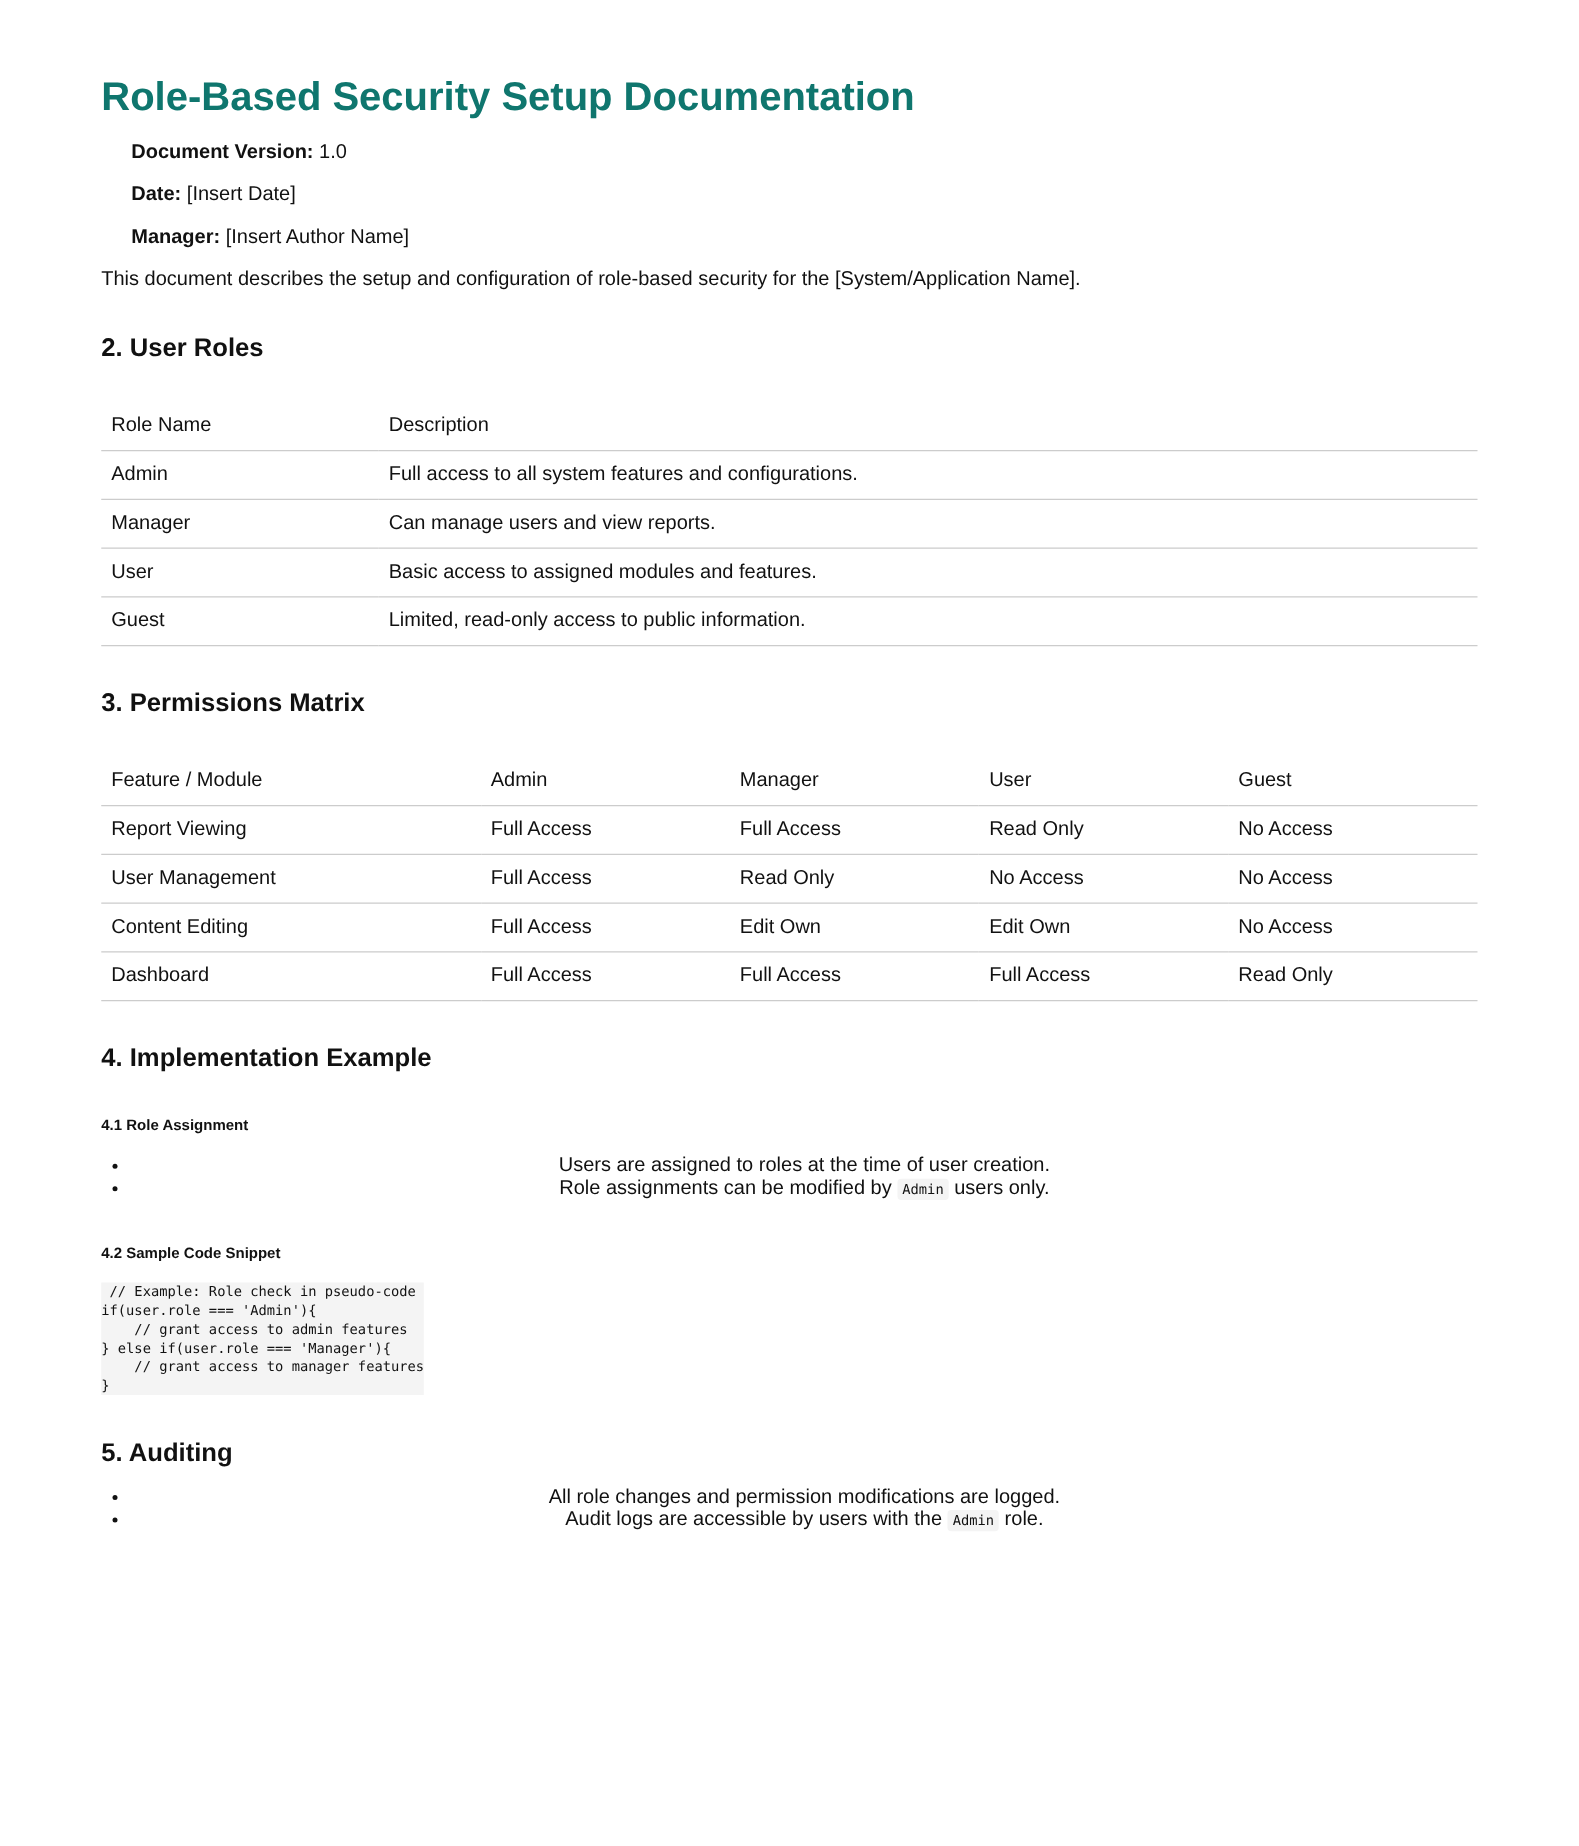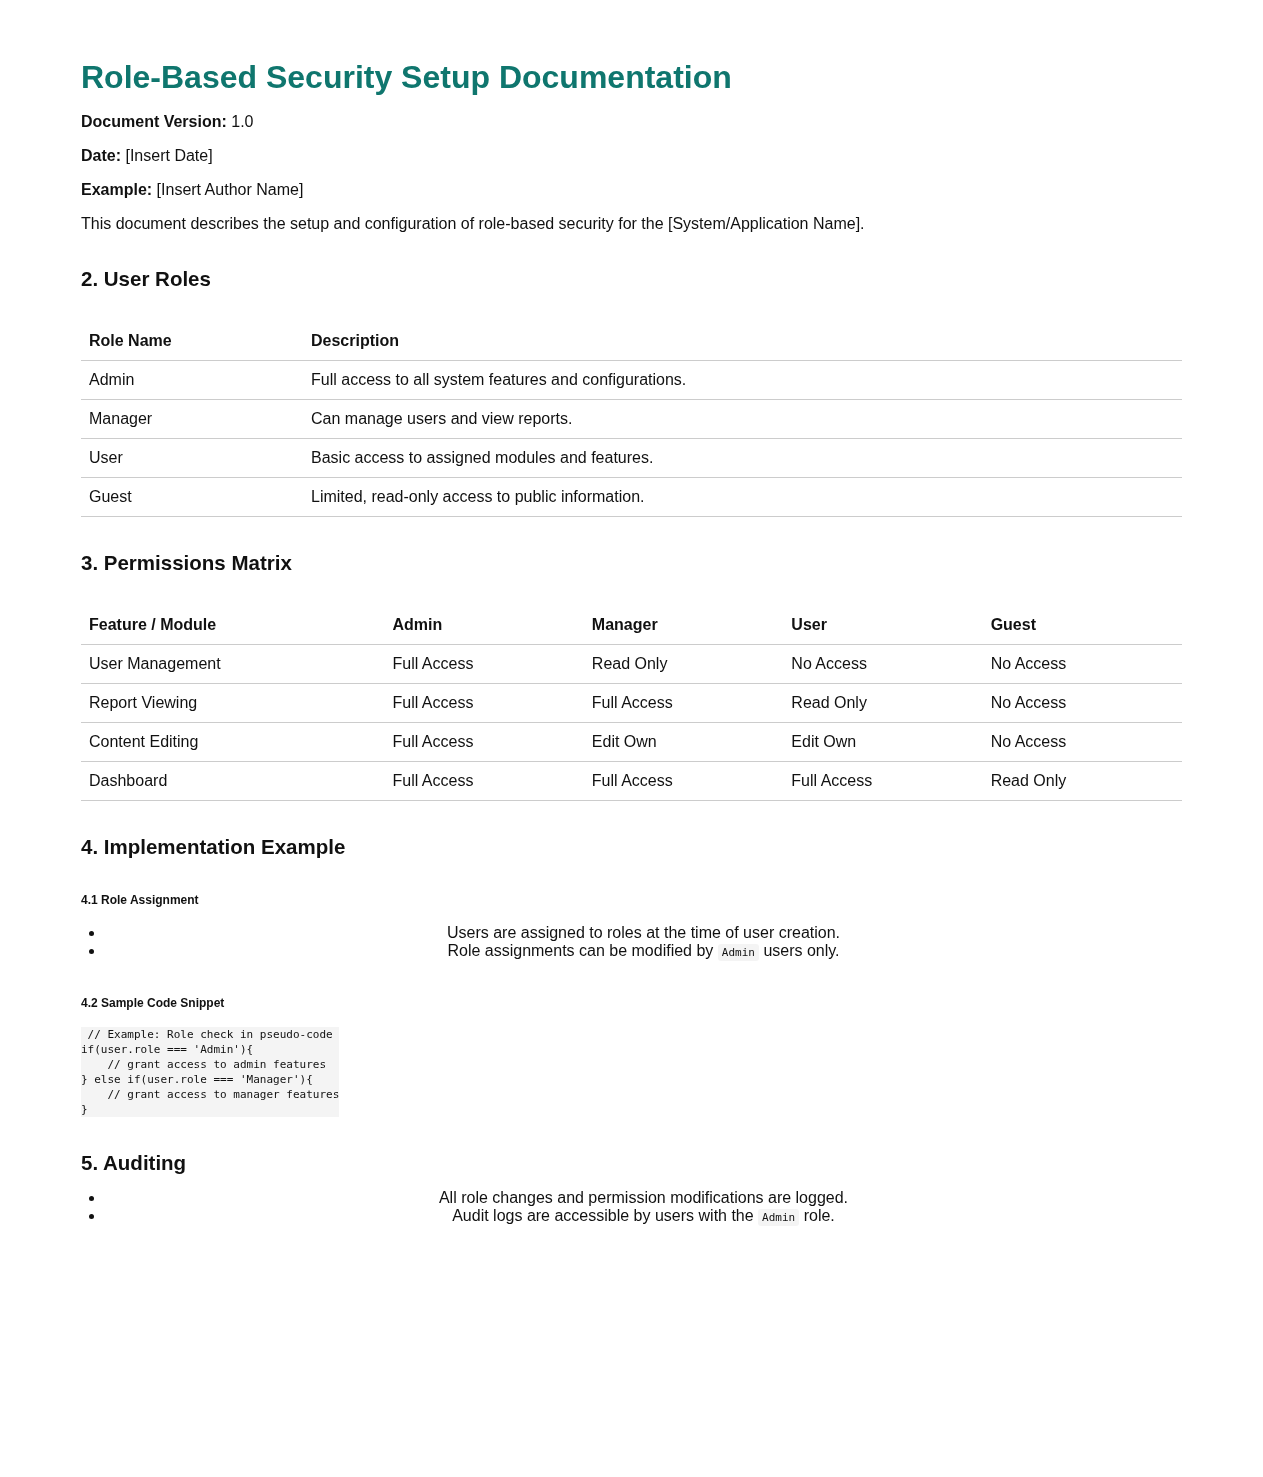--- a/index.html
+++ b/index.html
@@ -5,27 +5,27 @@
   html, body { margin: 0; padding: 0; background: #ffffff; }
   body {
     width: 1263px; min-height: 1477px;
     font-family: "Liberation Sans", sans-serif;
     color: #111;
     font-size: 16px;
   }
   .page { padding: 58px 81px 40px 81px; }
   h1 { font-size: 32px; font-weight: bold; margin: 0 0 16px 0; line-height: 38px; color: #0f766e; }
   .meta { margin: 0 0 15px 0; font-size: 16px; line-height: 19px; }
-  .meta b { font-weight: bold; }
+  .meta b { font-weight: bold; margin-left: 24px; }
   h2 { font-size: 20.5px; font-weight: bold; margin: 34px 0 14px 0; line-height: 24px; }
   h3 { font-size: 12px; font-weight: bold; margin: 30px 0 13px 0; line-height: 22px; }
   p { margin: 0; line-height: 19px; }
   table { width: 100%; border-collapse: collapse; margin-top: 31px; }
   th, td { text-align: left; padding: 10px 8px; font-size: 16px; line-height: 18px; border-bottom: 1px solid #cccccc; }
-  th { font-weight: bold; }
+  th { font-weight: normal; }
   ul { margin: 0; padding-left: 24px; text-align: center; }
   li { line-height: 18px; font-size: 16px; }
   code { font-family: "DejaVu Sans Mono", monospace; font-size: 11px; background: #f4f4f4; padding: 2px 4px; border-radius: 3px; }
   pre {
     display: inline-block; margin: 0;
     background: #f4f4f4;
     font-family: "DejaVu Sans Mono", monospace;
     font-size: 11px; line-height: 15px;
     padding: 0;
   }
@@ -41,21 +41,21 @@
 
   <p class="meta">
     <b>Document Version:</b>
     <span>1.0</span>
   </p>
   <p class="meta">
     <b>Date:</b>
     <span>[Insert Date]</span>
   </p>
   <p class="meta">
-    <b>Example:</b>
+    <b>Manager:</b>
     <span>[Insert Author Name]</span>
   </p>
 
   <p>This document describes the setup and configuration of role-based security for the [System/Application Name].</p>
 
   <h2>2. User Roles</h2>
   <table class="roles-table">
     <thead>
       <tr>
         <th>Role Name</th>
@@ -88,31 +88,31 @@
       <tr>
         <th>Feature / Module</th>
         <th>Admin</th>
         <th>Manager</th>
         <th>User</th>
         <th>Guest</th>
       </tr>
     </thead>
     <tbody>
       <tr>
+        <td>Report Viewing</td>
+        <td>Full Access</td>
+        <td>Full Access</td>
+        <td>Read Only</td>
+        <td>No Access</td>
+      </tr>
+      <tr>
         <td>User Management</td>
         <td>Full Access</td>
         <td>Read Only</td>
         <td>No Access</td>
-        <td>No Access</td>
-      </tr>
-      <tr>
-        <td>Report Viewing</td>
-        <td>Full Access</td>
-        <td>Full Access</td>
-        <td>Read Only</td>
         <td>No Access</td>
       </tr>
       <tr>
         <td>Content Editing</td>
         <td>Full Access</td>
         <td>Edit Own</td>
         <td>Edit Own</td>
         <td>No Access</td>
       </tr>
       <tr>

